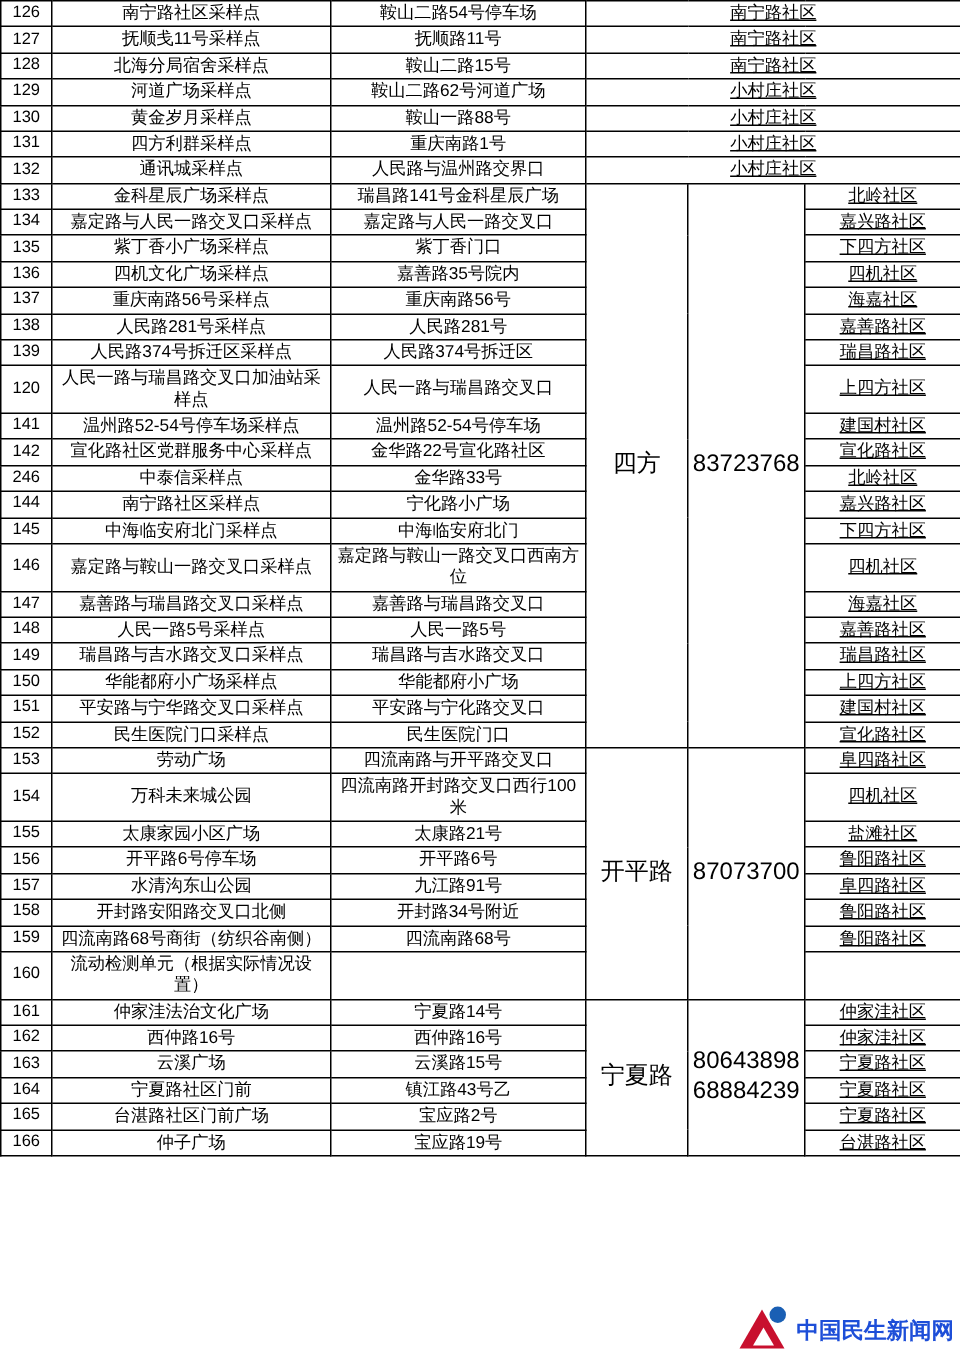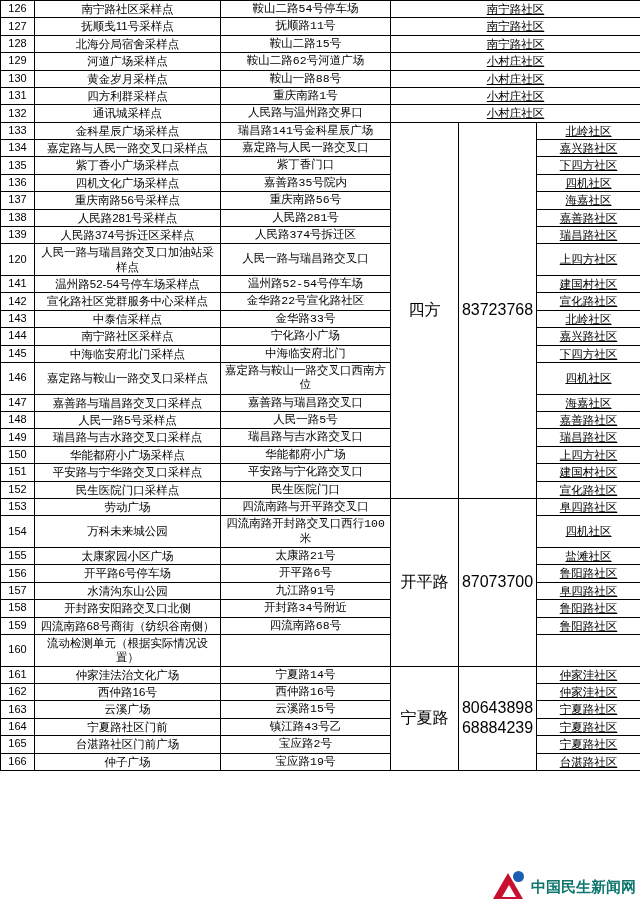--- a/index.html
+++ b/index.html
@@ -31,21 +31,21 @@
   }
   col.c-idx   { width: 34px; }
   col.c-name  { width: 186px; }
   col.c-addr  { width: 170px; }
   col.c-area  { width: 68px; }
   col.c-phone { width: 78px; }
   col.c-comm  { width: 104px; }
 
   td.idx { font-size: 11px; }
   td.name { font-size: 11.5px; }
-  td.addr { font-size: 11.5px; font-family: Liberation Mono, monospace; }
+  td.addr { font-size: 11.5px; }
   td.area { font-size: 16px; }
   td.phone { font-size: 16px; }
   td.comm { font-size: 11.5px; text-decoration: underline; }
 
   
   .watermark {
     position: absolute;
     right: 4px;
     bottom: 6px;
     display: flex;
@@ -77,21 +77,21 @@
   .wm-mark .dot {
     position: absolute;
     left: 20px; top: 1px;
     width: 11px; height: 11px;
     border-radius: 50%;
     background: #1a5fb4;
   }
   .wm-text {
     font-size: 15px;
     font-weight: bold;
-    color: #0f766e;
+    color: #1d4ed8;
     letter-spacing: 0px;
     white-space: nowrap;
   }
 </style>
 </head>
 <body>
 
 <table class="sampling-table">
   <colgroup>
     <col class="c-idx">
@@ -202,21 +202,21 @@
       <td class="addr">温州路52-54号停车场</td>
       <td class="comm">建国村社区</td>
     </tr>
     <tr>
       <td class="idx">142</td>
       <td class="name">宣化路社区党群服务中心采样点</td>
       <td class="addr">金华路22号宣化路社区</td>
       <td class="comm">宣化路社区</td>
     </tr>
     <tr>
-      <td class="idx">143</td>
+      <td class="idx">246</td>
       <td class="name">中泰信采样点</td>
       <td class="addr">金华路33号</td>
       <td class="comm">北岭社区</td>
     </tr>
     <tr>
       <td class="idx">144</td>
       <td class="name">南宁路社区采样点</td>
       <td class="addr">宁化路小广场</td>
       <td class="comm">嘉兴路社区</td>
     </tr>

